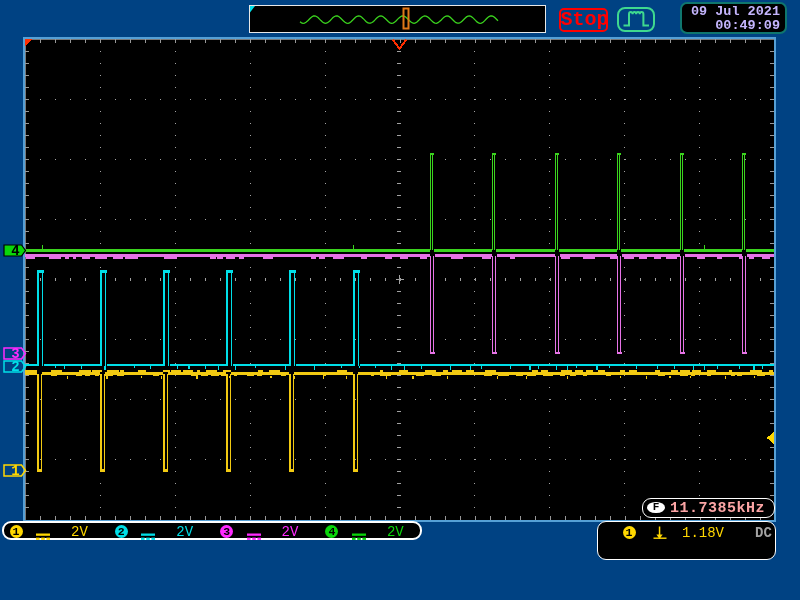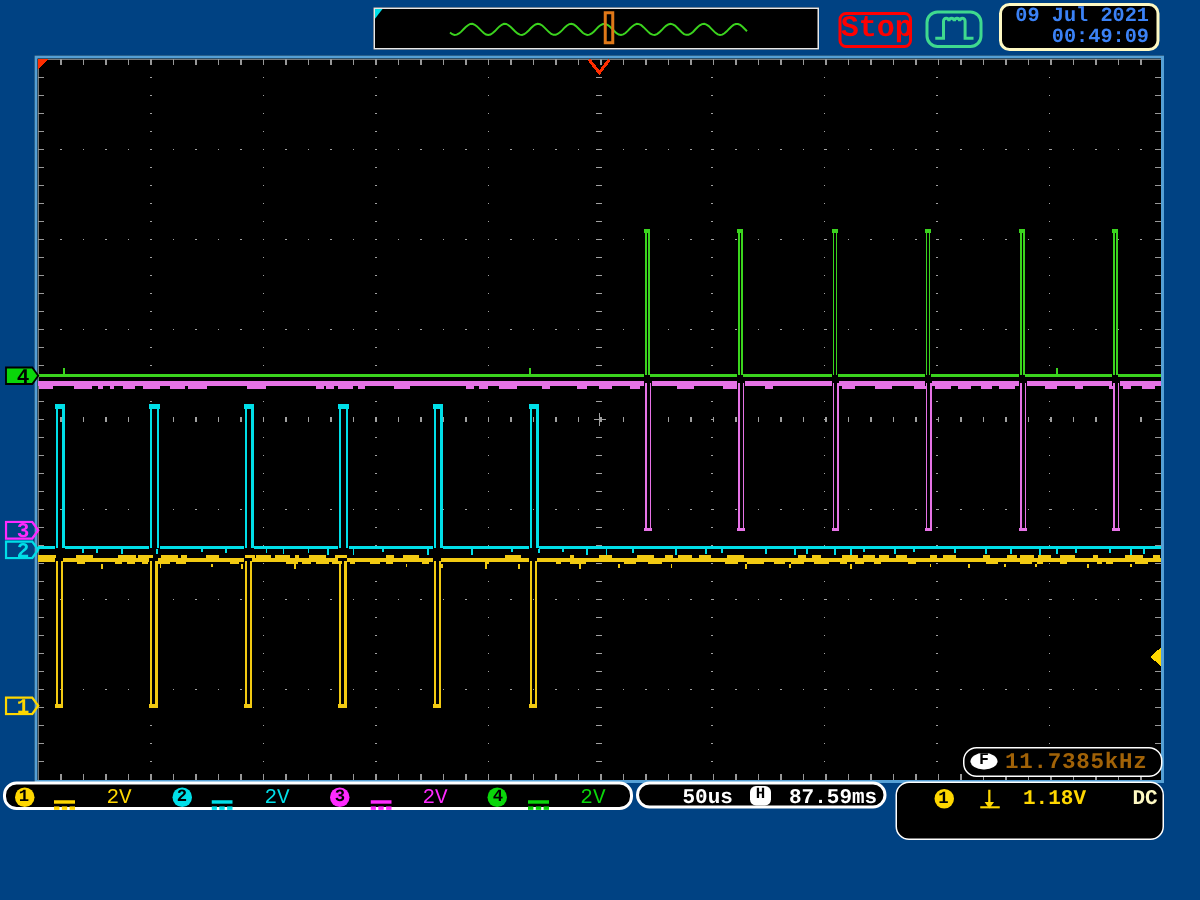--- a/index.html
+++ b/index.html
@@ -2,39 +2,39 @@
 <html><head><meta charset="utf-8"><style>
 *{margin:0;padding:0;box-sizing:border-box}
 body{width:800px;height:600px;background:#004283;font-family:"Liberation Mono",monospace;overflow:hidden}
 #page{position:relative;width:800px;height:600px}
 #logo{position:absolute;left:25px;top:7px}
 #logo text{font-family:"Liberation Sans",sans-serif;font-weight:bold;font-size:17px;fill:#fff;letter-spacing:-0.2px}
 #preview{position:absolute;left:249px;top:5px;width:297px;height:27.5px;border:1.5px solid #e8e8e8;background:#000}
 #stop{position:absolute;left:558.5px;top:7.5px;width:49.5px;height:24px;border:2px solid #ff0000;border-radius:5px;color:#ff0000;font-weight:bold;font-size:20px;text-align:center;line-height:20px}
 #sigicon{position:absolute;left:617px;top:7px;width:38px;height:24.5px;border:2px solid #3fd98f;border-radius:8px;text-align:center}
 #sigicon svg{margin-top:0px}
-#clock{position:absolute;left:666px;top:1.5px;width:107px;height:32px;border:2px solid #fef9c3;border-radius:7px;background:#000;color:#3b82f6;font-weight:bold;font-size:13.5px;line-height:14.5px;text-align:right;padding:1px 5px 0 0}
+#clock{position:absolute;left:680px;top:1.5px;width:107px;height:32px;border:2px solid #0f766e;border-radius:7px;background:#000;color:#c4b5fd;font-weight:bold;font-size:13.5px;line-height:14.5px;text-align:right;padding:1px 5px 0 0}
 #screen{position:absolute;left:23px;top:37px;width:753px;height:485px;border:2px solid #55a0d6;background:#000;box-shadow:inset 1px 1px 0 0 #777}
 .flag{position:absolute;font-family:"Liberation Mono",monospace;font-weight:bold;font-size:14px}
 #fbox{position:absolute;left:642px;top:498px;width:133px;height:19.5px;border:1.5px solid #fff;border-radius:9px;background:#000}
 #fbox .oval{position:absolute;left:4px;top:2.5px;width:18px;height:11.5px;background:#fff;border-radius:50%;color:#000;font-weight:bold;font-size:11px;text-align:center;line-height:11.5px}
-#fbox .txt{position:absolute;left:27px;top:1px;color:#a16207;font-weight:bold;font-size:15px;letter-spacing:0.5px}
+#fbox .txt{position:absolute;left:27px;top:1px;color:#fca5a5;font-weight:bold;font-size:15px;letter-spacing:0.5px}
 #chbar{position:absolute;left:2px;top:520.5px;width:419.5px;height:19px;border:2px solid #fff;border-radius:9px;background:#000}
 .cnum{position:absolute;top:2px;width:13px;height:13px;border-radius:50%;color:#000;font-weight:bold;font-size:11.5px;text-align:center;line-height:13px}
 .dc{position:absolute;top:5.5px}
 .cv{position:absolute;top:1px;font-weight:normal;font-size:14px}
 #tbox{position:absolute;left:424px;top:520.5px;width:167px;height:18.5px;border:2px solid #fff;border-radius:9px;background:#000;color:#fff}
 #tbox .t1{position:absolute;left:29px;top:1px;font-weight:bold;font-size:14px}
 #tbox .hic{position:absolute;left:74px;top:1.5px;width:14px;height:12.5px;background:#fff;border-radius:4px;color:#000;font-weight:bold;font-size:10.5px;text-align:center;line-height:12.5px}
 #tbox .t2{position:absolute;left:100px;top:1px;font-weight:bold;font-size:14px}
 #trbox{position:absolute;left:597px;top:520.5px;width:178.5px;height:39px;border:1.5px solid #fff;border-radius:9px;background:#000}
 #trbox .cnum{left:24.5px;top:4.5px;background:#ffd700}
 #trigicon{position:absolute;left:55px;top:4.5px}
-#trbox .v{position:absolute;left:84px;top:3.5px;color:#ffd700;font-weight:bold;font-size:14px}
-#trbox .d{position:absolute;left:157px;top:3.5px;color:#fef9c3;font-weight:bold;font-size:14px}
+#trbox .v{position:absolute;left:84px;top:3.5px;color:#ffd700;font-weight:normal;font-size:14px}
+#trbox .d{position:absolute;left:157px;top:3.5px;color:#a3a3a3;font-weight:bold;font-size:14px}
 </style></head><body>
 <div id="page">
 <div id="preview"><svg width="294" height="24" viewBox="0 0 294 24">
 <polygon points="0,0 5,0 0,6.5" fill="#00dfe8"></polygon>
 <polyline points="50.0,15.7 51.5,16.8 53.0,17.3 54.5,17.1 56.0,16.3 57.5,15.1 59.0,13.5 60.5,12.0 62.0,10.8 63.5,10.0 65.0,9.9 66.5,10.5 68.0,11.6 69.5,13.1 71.0,14.6 72.5,16.0 74.0,17.0 75.5,17.3 77.0,17.0 78.5,16.0 80.0,14.7 81.5,13.1 83.0,11.6 84.5,10.5 86.0,9.9 87.5,10.0 89.0,10.8 90.5,12.0 92.0,13.5 93.5,15.0 95.0,16.3 96.5,17.1 98.0,17.3 99.5,16.8 101.0,15.7 102.5,14.3 104.0,12.7 105.5,11.3 107.0,10.3 108.5,9.9 110.0,10.2 111.5,11.0 113.0,12.4 114.5,13.9 116.0,15.4 117.5,16.6 119.0,17.2 120.5,17.2 122.0,16.5 123.5,15.4 125.0,13.9 126.5,12.3 128.0,11.0 129.5,10.1 131.0,9.9 132.5,10.3 134.0,11.4 135.5,12.8 137.0,14.3 138.5,15.8 140.0,16.8 141.5,17.3 143.0,17.1 144.5,16.3 146.0,15.0 147.5,13.4 149.0,11.9 150.5,10.7 152.0,10.0 153.5,10.0 155.0,10.6 156.5,11.7 158.0,13.2 159.5,14.7 161.0,16.1 162.5,17.0 164.0,17.3 165.5,16.9 167.0,16.0 168.5,14.6 170.0,13.0 171.5,11.6 173.0,10.5 174.5,9.9 176.0,10.1 177.5,10.8 179.0,12.1 180.5,13.6 182.0,15.1 183.5,16.4 185.0,17.1 186.5,17.3 188.0,16.7 189.5,15.6 191.0,14.2 192.5,12.6 194.0,11.2 195.5,10.3 197.0,9.9 198.5,10.2 200.0,11.1 201.5,12.5 203.0,14.0 204.5,15.5 206.0,16.7 207.5,17.2 209.0,17.2 210.5,16.5 212.0,15.3 213.5,13.7 215.0,12.2 216.5,10.9 218.0,10.1 219.5,9.9 221.0,10.4 222.5,11.4 224.0,12.9 225.5,14.4 227.0,15.9 228.5,16.9 230.0,17.3 231.5,17.1 233.0,16.2 234.5,14.9 236.0,13.3 237.5,11.8 239.0,10.6 240.5,10.0 242.0,10.0 243.5,10.6 245.0,11.8 246.5,13.3 248.0,14.8" fill="none" stroke="#3bd41e" stroke-width="1.3"></polyline>
 <rect x="153.5" y="2.5" width="5" height="20" fill="none" stroke="#e07818" stroke-width="2"></rect>
 </svg></div>
 <div id="stop">Stop</div>
 <div id="sigicon"><svg width="34" height="20" viewBox="0 0 34 20">
 <path d="M4.5,16.5 H10 V5.2 a1.8,2.1 0 0 1 3.6,0 a1.8,2.1 0 0 1 3.6,0 a1.8,2.1 0 0 1 3.6,0 a1.8,2.1 0 0 1 3.6,0 V16.5 H30" fill="none" stroke="#3fd98f" stroke-width="2"></path>
@@ -1240,25 +1240,20 @@
       <div class="cv" style="left:277.6px;color:#ff2aff">2V</div>
       <div class="cnum" style="left:321.4px;background:#0ad60a">4</div>
       <div class="dc" style="left:347.9px"><svg width="15" height="8" viewBox="0 0 15 8">
           <rect x="0" y="0.5" width="14" height="2.3" fill="#0ad60a"></rect>
           <rect x="0" y="4.6" width="3.6" height="2.3" fill="#0ad60a"></rect>
           <rect x="5.2" y="4.6" width="3.6" height="2.3" fill="#0ad60a"></rect>
           <rect x="10.4" y="4.6" width="3.6" height="2.3" fill="#0ad60a"></rect>
         </svg></div>
       <div class="cv" style="left:382.9px;color:#0ad60a">2V</div>
     </div>
-<div id="tbox">
-      <span class="t1">50us</span>
-      <span class="hic">H</span>
-      <span class="t2">87.59ms</span>
-    </div>
 <div id="trbox">
       <div class="cnum">1</div>
       <svg id="trigicon" width="14" height="15" viewBox="0 0 14 15">
 <rect x="0.5" y="11.5" width="13" height="1.4" fill="#ffd700"></rect>
 <rect x="5.8" y="0.5" width="1.5" height="9.5" fill="#ffd700"></rect>
 <polygon points="3.4,8.6 9.7,8.6 6.55,13" fill="#ffd700"></polygon>
 </svg>
       <span class="v">1.18V</span>
       <span class="d">DC</span>
     </div>

